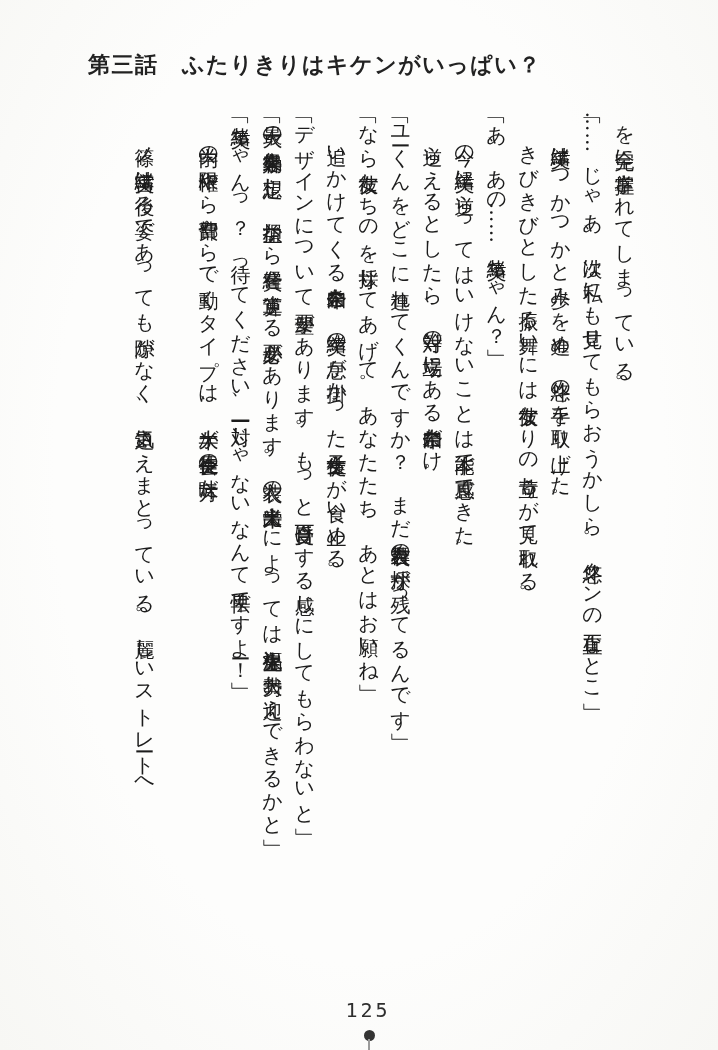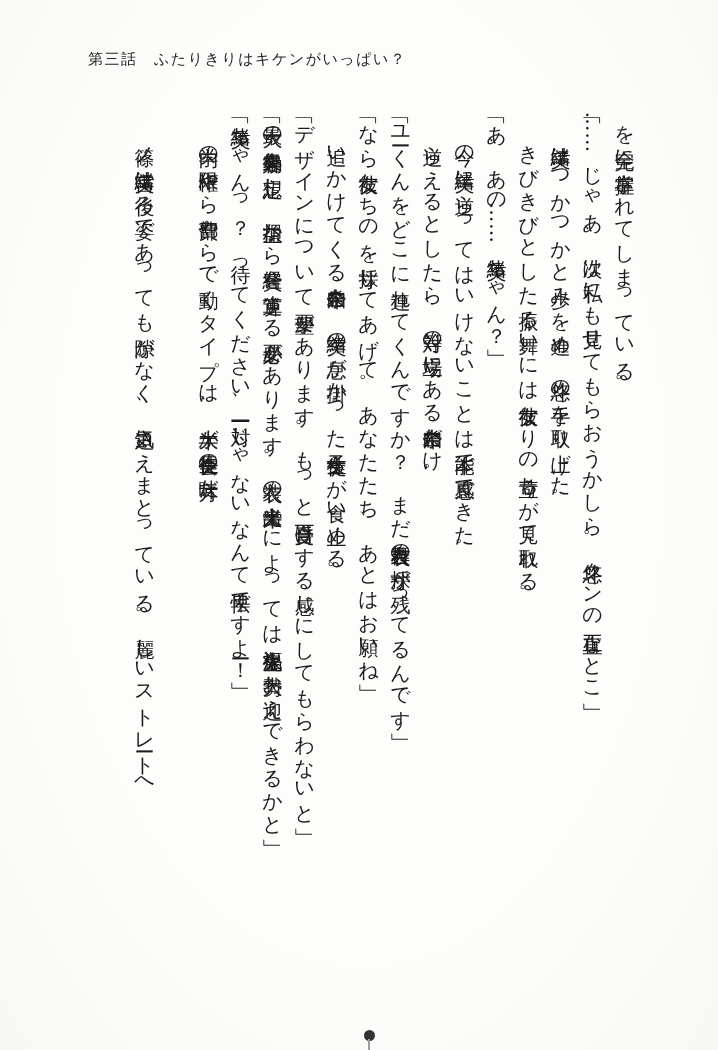--- a/index.html
+++ b/index.html
@@ -17,24 +17,25 @@
   }
   .page {
     position: absolute;
     inset: 0;
     background: radial-gradient(ellipse at 50% 45%, #fdfdfc 60%, #f7f7f4 100%);
   }
   .chapter-header {
     position: absolute;
     left: 88px;
     top: 50px;
-    font-size: 15px;
+    font-size: 22px;
     letter-spacing: 1.5px;
     white-space: pre;
     color: #222;
+    font-weight: bold;
   }
   .text-block {
     position: absolute;
     top: 111px;
     right: 77px;
     height: 826px;
     writing-mode: vertical-rl;
     text-orientation: mixed;
     font-size: 20px;
     line-height: 32px;
@@ -97,17 +98,20 @@
       <p>「なら彼女たちのを採寸してあげて。あなたたち、あとはお願いね」</p>
       <p>　追いかけてくる由希奈を、美緒の息が掛かった女子生徒らが食い止める。</p>
       <p>「デザインについて要望があります。もっと百合受けする感じにしてもらわないと」</p>
       <p>「最大の集客効果を想定し、損益から経費を逆算する必要があります。衣装の出来栄えによっては福沢先生を大勢お迎えできるかと」</p>
       <p>「美緒ちゃんっ？　待ってください、一対一じゃないなんて卑怯ですよー！」</p>
       <p>　学内の権限やら部費やらで動くタイプは、大半が生徒会長の味方だ。</p>
       <p>　</p>
       <p>　篠ノ宮美緒は後ろ姿であっても隙がなく、気迫さえまとっている。麗しいストレートへ</p>
     </div>
 
+  <div class="footer">
+    <span class="page-number">125</span>
+  </div>
 
   <div class="footer-dot"></div>
   <div class="footer-stem"></div>
 
 </div>
 
 </body></html>

